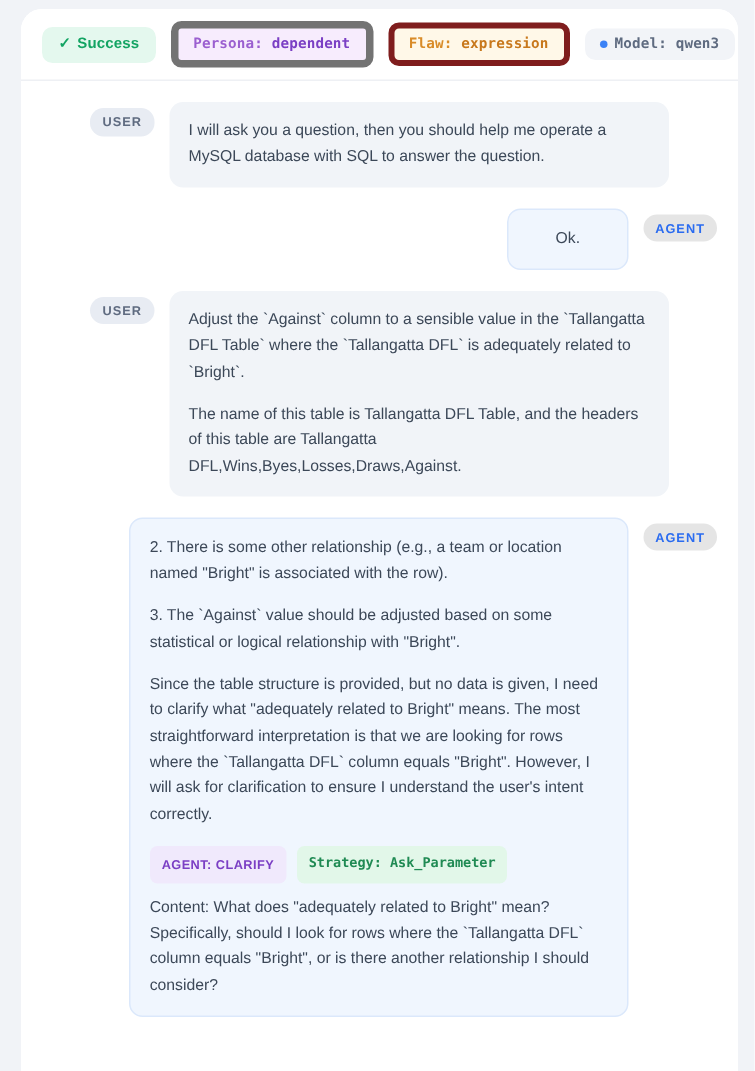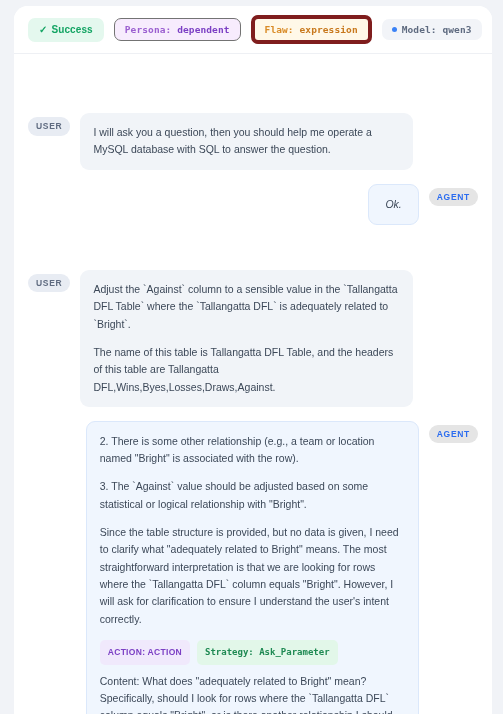--- a/index.html
+++ b/index.html
@@ -55,21 +55,21 @@
     background: #e4f8ee;
     color: #13a463;
     padding: 7px 11px;
     font-family: "Liberation Sans", sans-serif;
     font-size: 10px;
   }
   .badge-success .chk { margin-right: 4px; font-size: 10px; }
 
   .badge-persona {
     background: #f7ecfd;
-    border: 1px solid #737373;
+    border: 5px solid #737373;
     color: #9b5fd0;
     padding: 6px 10px;
   }
   .badge-persona .bval { color: #7b3fc4; }
 
   .badge-flaw {
     background: #fff8e8;
     border: 4px solid #7f1d1d;
     color: #d98b27;
     padding: 6px 10px;
@@ -92,21 +92,21 @@
   
   .transcript {
     padding: 14px 14px 0 14px;
   }
 
   .turn {
     display: flex;
     margin-bottom: 14px;
     align-items: flex-start;
   }
-  .turn.user  { justify-content: flex-start; margin-top: 45px; }
+  .turn.user  { justify-content: center; }
   .turn.agent { justify-content: flex-end; }
 
   .role-tag {
     font-size: 8.5px;
     font-weight: bold;
     letter-spacing: 0.7px;
     padding: 5px 8px;
     border-radius: 9px;
     flex: 0 0 auto;
     line-height: 1;
@@ -129,21 +129,21 @@
     font-size: 10.5px;
     line-height: 1.65;
     color: #3c4858;
     max-width: 333px;
   }
   .bubble-user  { background: #f1f4f8; }
   .bubble-agent {
     background: #f0f6fe;
     border: 1px solid #dbe8fb;
   }
-  .bubble-agent.short { padding: 11px 16px; font-style: italic; }
+  .bubble-agent.short { padding: 11px 31px; }
 
   .bubble p { margin: 0; }
   .bubble p + p { margin-top: 11px; }
 
   
   .action-row {
     display: flex;
     gap: 7px;
     margin-top: 12px;
     margin-bottom: 8px;
@@ -211,21 +211,21 @@
           <p>Adjust the `Against` column to a sensible value in the `Tallangatta DFL Table` where the `Tallangatta DFL` is adequately related to `Bright`.</p>
           <p class="tight">The name of this table is Tallangatta DFL Table, and the headers of this table are Tallangatta DFL,Wins,Byes,Losses,Draws,Against.</p>
         </div>
       </div>
       <div class="turn agent">
         <div class="bubble bubble-agent">
           <p>2. There is some other relationship (e.g., a team or location named "Bright" is associated with the row).</p>
           <p>3. The `Against` value should be adjusted based on some statistical or logical relationship with "Bright".</p>
           <p>Since the table structure is provided, but no data is given, I need to clarify what "adequately related to Bright" means. The most straightforward interpretation is that we are looking for rows where the `Tallangatta DFL` column equals "Bright". However, I will ask for clarification to ensure I understand the user's intent correctly.</p>
           <div class="action-row">
-            <span class="badge-action">ACTION: ACTION</span>
+            <span class="badge-action">AGENT: CLARIFY</span>
             <span class="badge-strategy">Strategy: Ask_Parameter</span>
           </div>
           <p style="margin-top: 0px;">Content: What does "adequately related to Bright" mean? Specifically, should I look for rows where the `Tallangatta DFL` column equals "Bright", or is there another relationship I should consider?</p>
         </div>
         <span class="role-tag role-agent">AGENT</span>
       </div>
     </div>
 
 </div>
 

